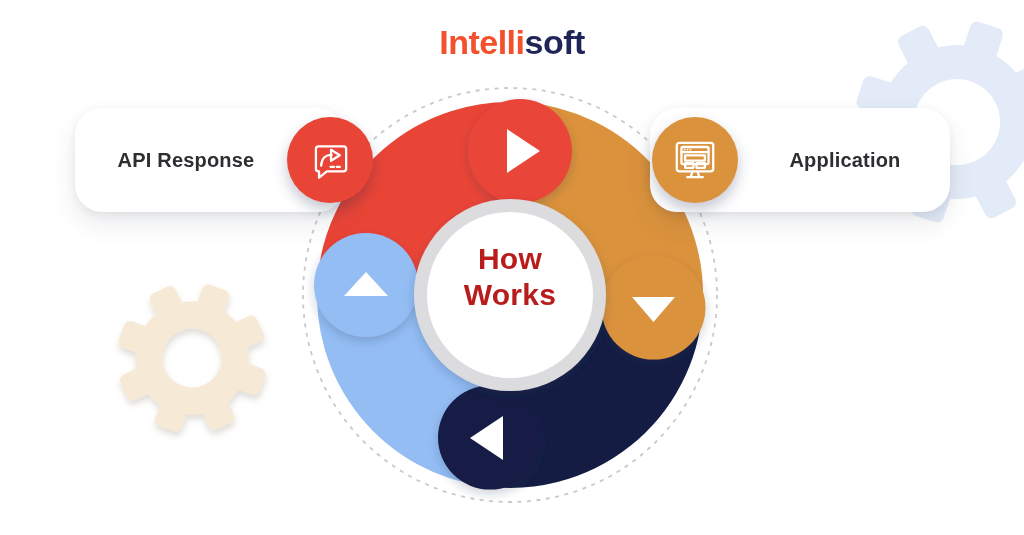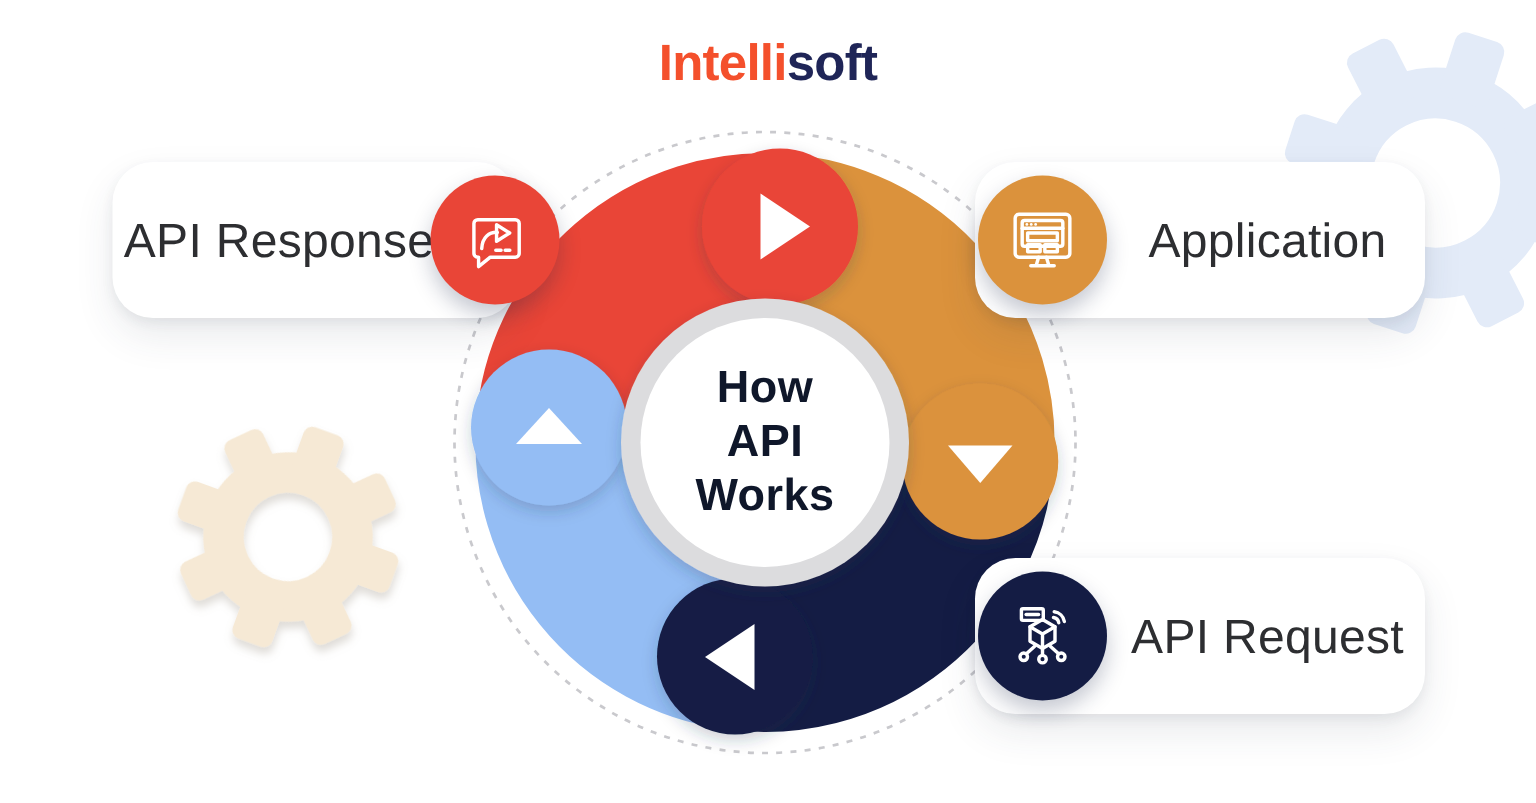--- a/index.html
+++ b/index.html
@@ -12,35 +12,35 @@
   .logo {
     position:absolute; top:24px; left:0; right:0; text-align:center;
     font-size:34px; font-weight:800; letter-spacing:-0.5px; line-height:36px;
   }
   .logo .p2 { color:#1F2557; }
   
   .diagram-svg { position:absolute; left:0; top:0; }
   
   .center-title {
     position:absolute; left:410px; top:241px; width:200px;
-    text-align:center; font-size:30px; font-weight:700; color:#0f172a;
+    text-align:center; font-size:30px; font-weight:700; color:#b91c1c;
     line-height:36px; letter-spacing:0.3px;
   }
   
   .card {
     position:absolute; background:#ffffff; border-radius:27px;
     box-shadow:0 12px 26px rgba(45,55,75,0.10), 0 3px 8px rgba(45,55,75,0.07);
   }
   .card-tl { left:75px;  top:108px; width:270px; height:104px; }
   .card-tr { left:650px; top:108px; width:300px; height:104px; }
   .card-bl { left:75px;  top:372px; width:270px; height:104px; }
   .card-br { left:650px; top:372px; width:300px; height:104px; }
   .card .label-area {
     position:absolute; top:0; bottom:0; display:flex; align-items:center;
-    justify-content:center; font-size:32px; font-weight:400; color:#2D2E31;
+    justify-content:center; font-size:20px; font-weight:700; color:#2D2E31;
     letter-spacing:0.2px; white-space:nowrap;
   }
   .card-tl .label-area, .card-bl .label-area { left:14px; right:62px; }
   .card-tr .label-area, .card-br .label-area { left:90px; right:0; }
   .icon-badge {
     position:absolute; width:86px; height:86px; border-radius:50%;
     display:flex; align-items:center; justify-content:center;
     box-shadow:0 7px 14px rgba(25,35,70,0.25);
   }
   .card-tl .icon-badge, .card-bl .icon-badge { left:212px; top:9px; }
@@ -116,21 +116,20 @@
     <polygon points="632,297 675,297 653.5,322" fill="#ffffff"></polygon>
     <polygon points="503,416 503,460 470,438" fill="#ffffff"></polygon>
     <polygon points="344,296 388,296 366,272" fill="#ffffff"></polygon>
 
     <circle cx="510" cy="295" r="96" fill="#DCDCDE" filter="url(#bulbShadow)"></circle>
     <circle cx="510" cy="295" r="83" fill="#ffffff"></circle>
   </svg>
 
   <div class="center-title">
     <div>How</div>
-    <div>API</div>
     <div>Works</div>
   </div>
 
   <div class="card card-tl">
     <div class="label-area">API Response</div>
     <div class="icon-badge bg-red">
       <svg viewBox="0 0 48 48">
         <path class="ln" d="M13 11h24a2.5 2.5 0 0 1 2.5 2.5v19a2.5 2.5 0 0 1-2.5 2.5H21l-7.5 6v-6H13a2.5 2.5 0 0 1-2.5-2.5v-19A2.5 2.5 0 0 1 13 11z"></path>
         <path class="ln" d="M15.5 29.5c.4-7.3 4.8-10.6 10-10.4"></path>
         <path class="ln" d="M25 14.2l8.4 5.3L25 24.8z"></path>
@@ -151,31 +150,14 @@
         <rect class="ln" x="14.5" y="19.5" width="19" height="5"></rect>
         <rect class="ln" x="14.5" y="27" width="8" height="4.5"></rect>
         <rect class="ln" x="25.5" y="27" width="8" height="4.5"></rect>
         <path class="ln" d="M21.5 35l-1.6 5.5M26.5 35l1.6 5.5M16.5 40.5h15"></path>
       </svg>
     </div>
     <div class="label-area">Application</div>
   </div>
 
 
-  <div class="card card-br">
-    <div class="icon-badge bg-navy">
-      <svg viewBox="0 0 48 48">
-        <path class="ln" d="M24 13.5l8 4.6v9.3l-8 4.6-8-4.6v-9.3z"></path>
-        <path class="ln" d="M16 18.1l8 4.6 8-4.6M24 22.7V32"></path>
-        <rect class="ln" x="10.5" y="6.5" width="14" height="7.5" rx="1"></rect>
-        <path class="ln" stroke-width="1.8" d="M13.5 10.2h8"></path>
-        <path class="ln" d="M31.5 8.5a7.5 7.5 0 0 1 6.5 6.2"></path>
-        <path class="ln" d="M31 12.2a4 4 0 0 1 3.4 3.3"></path>
-        <path class="ln" d="M19 30.5l-5.3 4.8M24 32v4.2M29 30.5l5.3 4.8"></path>
-        <circle class="ln" cx="12" cy="37.3" r="2.4"></circle>
-        <circle class="ln" cx="24" cy="38.8" r="2.4"></circle>
-        <circle class="ln" cx="36" cy="37.3" r="2.4"></circle>
-      </svg>
-    </div>
-    <div class="label-area">API Request</div>
-  </div>
 
 </div>
 
 </body></html>

